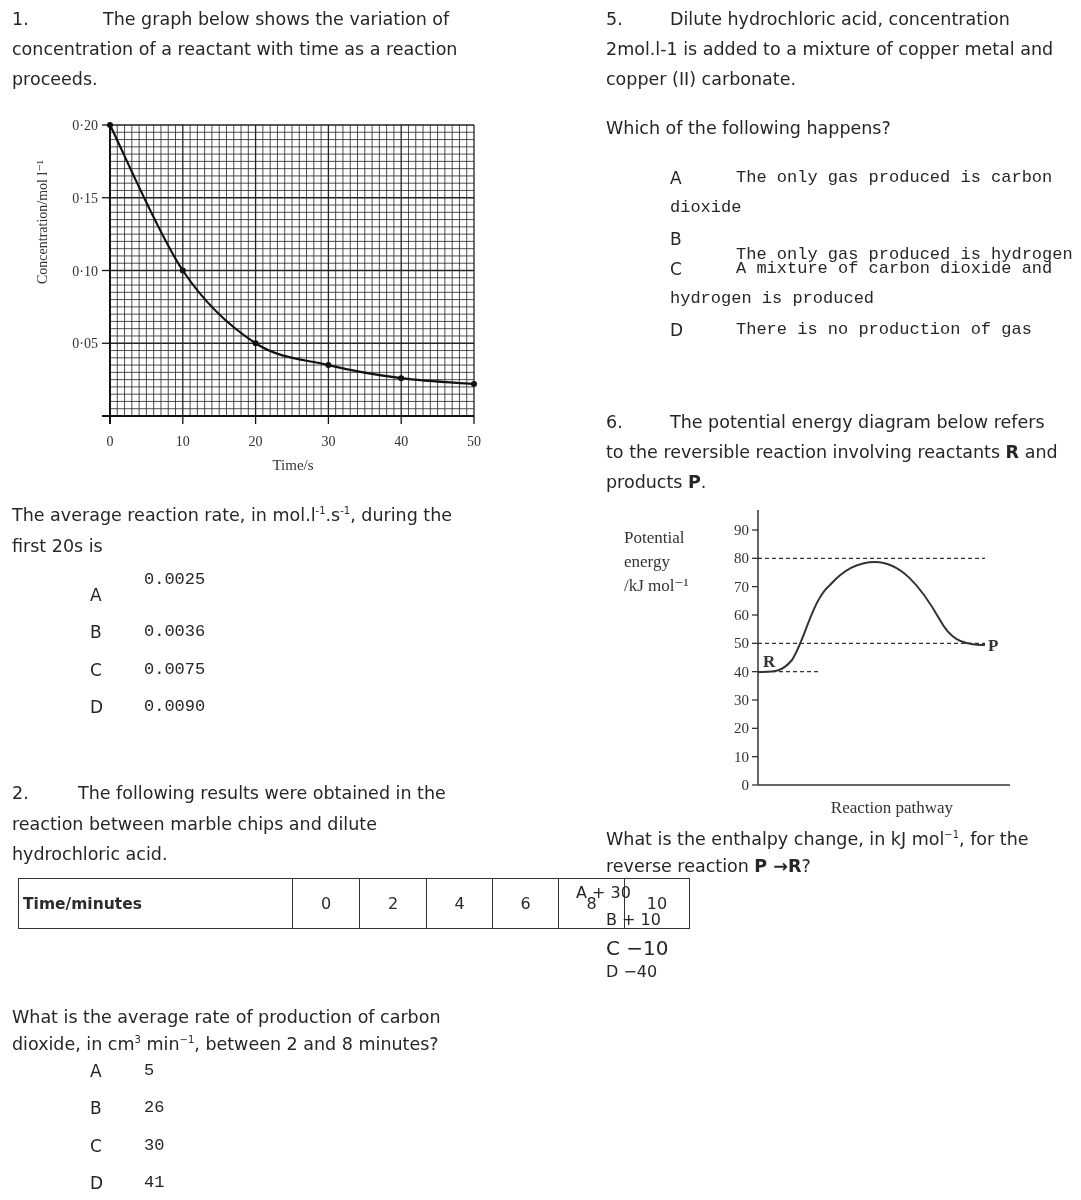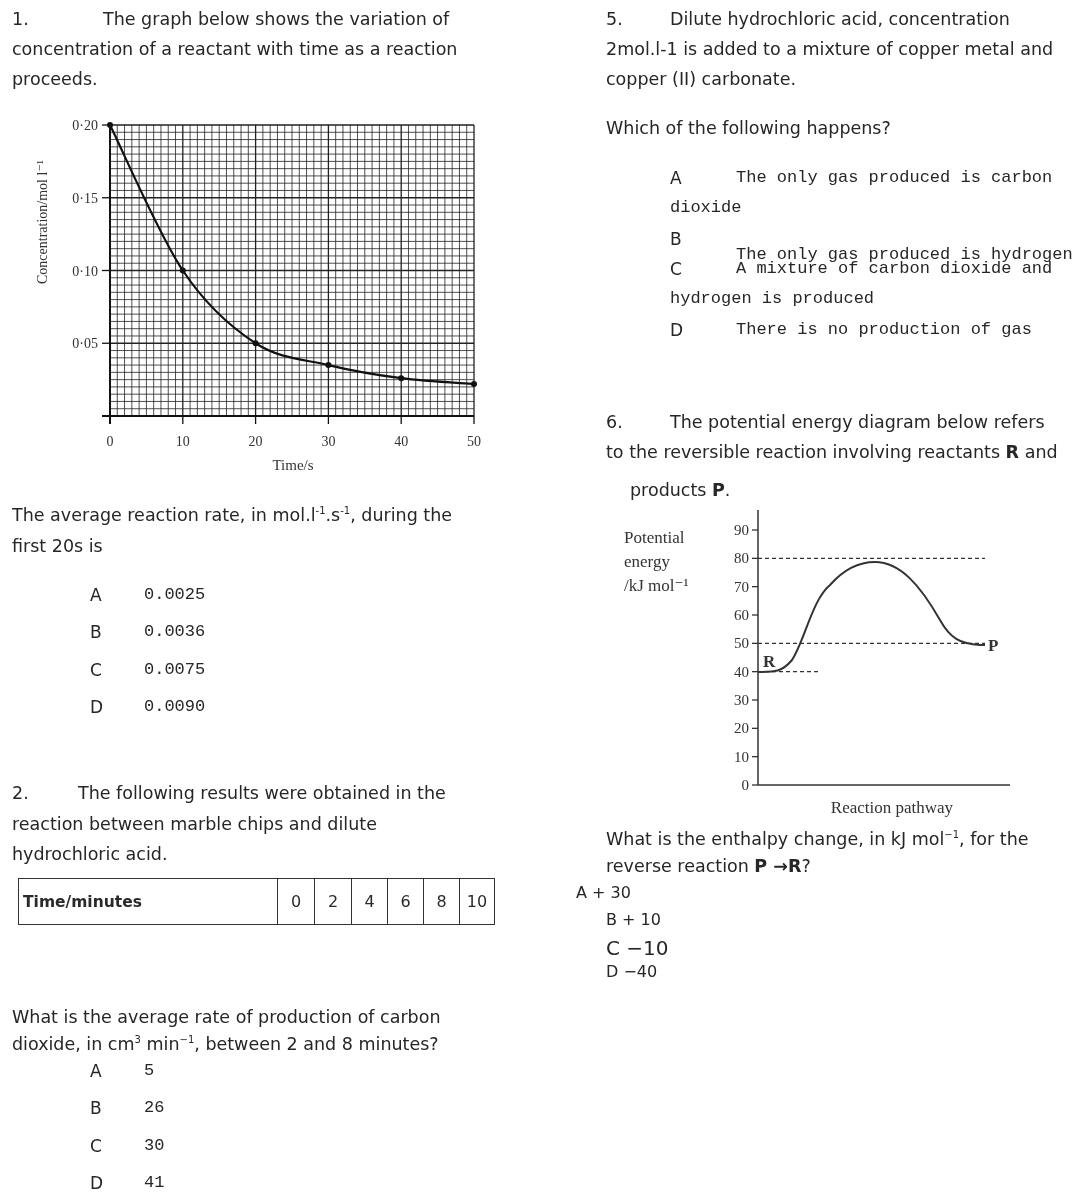--- a/index.html
+++ b/index.html
@@ -10,21 +10,21 @@
   }
   .line { position: absolute; white-space: nowrap; font-size: 17.5px; color: #262626; }
   sup { font-size: 10px; vertical-align: 7px; line-height: 0; }
   b { font-weight: bold; }
   .opt-letter { position: absolute; font-size: 17px; color: #262626; }
   .opt-text { position: absolute; font-size: 17px; color: #262626; white-space: nowrap; font-family: Liberation Mono, monospace; }
   table.results {
     position: absolute; left: 18px; top: 878px; border-collapse: collapse;
     font-family: "DejaVu Sans", sans-serif; font-size: 16px; color: #2a2a2a;
   }
-  table.results td { border: 1.5px solid #333; padding: 0; text-align: center; margin-left: 48px; }
+  table.results td { border: 1.5px solid #333; padding: 15px; text-align: center; margin-left: 48px; }
   table.results td.hdr { text-align: left; padding-left: 4px; font-weight: bold; font-family: "DejaVu Sans", sans-serif; font-size: 15.5px; }
   svg text { font-family: "Liberation Serif", "DejaVu Serif", serif; fill: #333; }
 </style>
 </head>
 <body>
 
 <div class="line" style="left:12px; top:9px;">1.</div>
 <div class="line" style="left:103px; top:9px;">The graph below shows the variation of</div>
 <div class="line" style="left:12px; top:39px;">concentration of a reactant with time as a reaction</div>
 <div class="line" style="left:12px; top:69px;">proceeds.</div>
@@ -161,21 +161,21 @@
     </g>
   <text id="xlabel1" x="293" y="470" font-size="15" text-anchor="middle">Time/s</text>
   <text id="ylabel1" transform="translate(47,222) rotate(-90)" font-size="14" text-anchor="middle">Concentration/mol l⁻¹</text>
 </svg>
 
 <div class="line" style="left:12px; top:505px;"><span>The average reaction rate, in mol.l</span><sup>-1</sup><span>.s</span><sup>-1</sup><span>, during the</span></div>
 <div class="line" style="left:12px; top:536px;">first 20s is</div>
 
 <div>
   <span class="opt-letter" style="left:90px; top:585px;">A</span>
-  <span class="opt-text" style="left:144px; top:585px;">0.0025</span>
+  <span class="opt-text" style="left:144px; top:570px;">0.0025</span>
 </div>
 <div>
   <span class="opt-letter" style="left:90px; top:622px;">B</span>
   <span class="opt-text" style="left:144px; top:622px;">0.0036</span>
 </div>
 <div>
   <span class="opt-letter" style="left:90px; top:660px;">C</span>
   <span class="opt-text" style="left:144px; top:660px;">0.0075</span>
 </div>
 <div>
@@ -243,21 +243,21 @@
   <span class="opt-text" style="left:670px; top:289px;">hydrogen is produced</span>
 </div>
 <div>
   <span class="opt-letter" style="left:670px; top:320px;">D</span>
   <span class="opt-text" style="left:736px; top:320px;">There is no production of gas</span>
 </div>
 
 <div class="line" style="left:606px; top:412px;">6.</div>
 <div class="line" style="left:670px; top:412px;">The potential energy diagram below refers</div>
 <div class="line" style="left:606px; top:442px;"><span>to the reversible reaction involving reactants </span><b>R</b><span> and</span></div>
-<div class="line" style="left:630px; top:472px;margin-top:8px;"><span>products </span><b>P</b><span>.</span></div>
+<div class="line" style="left:606px; top:472px;"><span>products </span><b>P</b><span>.</span></div>
 
 <svg style="position:absolute; left:600px; top:510px;" width="410" height="310" viewBox="600 510 410 310">
   <g id="ylab2">
       <text x="624" y="543" font-size="17">Potential</text>
       <text x="624" y="567" font-size="17">energy</text>
       <text x="624" y="591" font-size="17">/kJ mol⁻¹</text>
     </g>
   <g id="axes2">
       <line x1="758" y1="510" x2="758" y2="785" stroke="#333" stroke-width="1.5"></line>
       <line x1="758" y1="785" x2="1010" y2="785" stroke="#333" stroke-width="1.5"></line>

